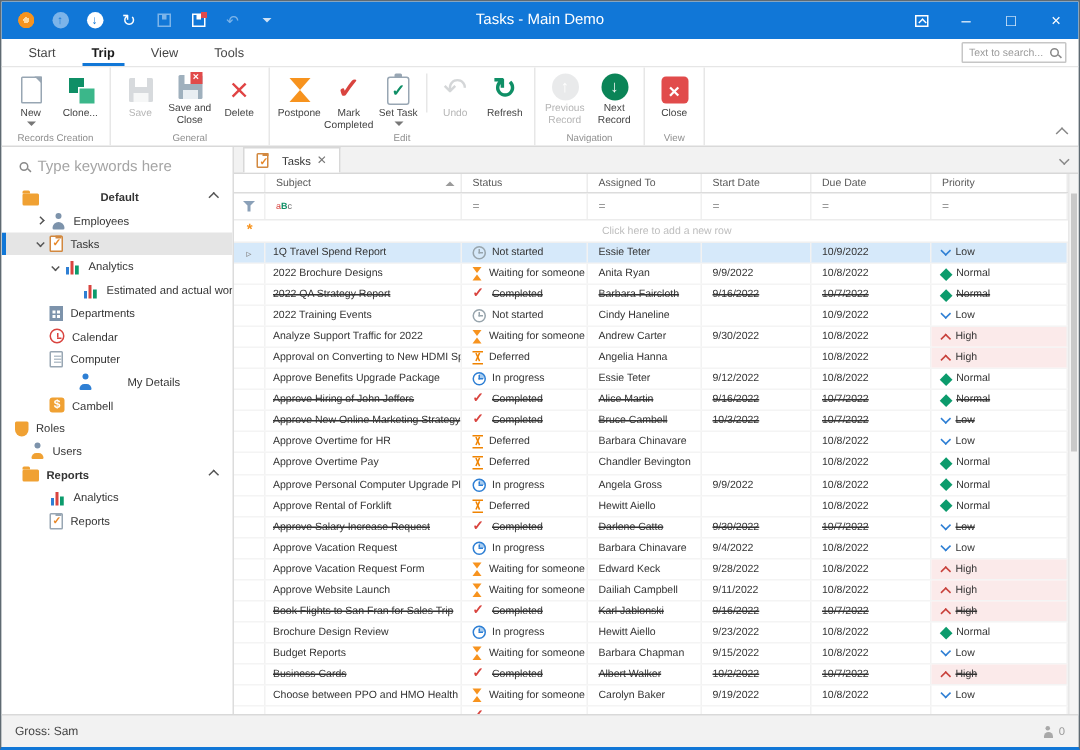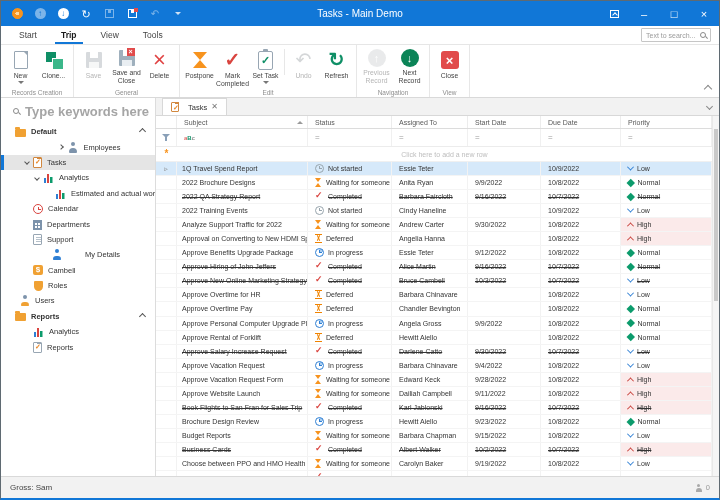--- a/index.html
+++ b/index.html
@@ -86,21 +86,21 @@
   .ri-circle.down { background:#0b8457; }
   .ri-closered { width:18px; height:18px; border-radius:3px; background:#e14b4b; color:#fff; font-size:13px;
                font-weight:bold; display:flex; align-items:center; justify-content:center; }
   .ribbon-collapse { position:absolute; right:8px; bottom:5px; width:6px; height:6px;
                border-left:1.3px solid #888; border-top:1.3px solid #888; transform:rotate(45deg); }
 
   
   .sidebar { position:absolute; top:97px; left:0; width:155px; bottom:22px; background:#fff;
              border-right:1px solid #dcdcdc; overflow:hidden; }
   .sb-search { height:26px; display:flex; align-items:center; gap:6px; padding-left:12px; }
-  .sb-search .ph { font-size:13px; color:#a5a5a5;font-weight:bold; }
+  .sb-search .ph { font-size:10px; color:#a5a5a5; }
   .sb-item { height:15.4px; display:flex; align-items:center; position:relative; font-size:7.5px; color:#333;
              white-space:nowrap; overflow:hidden; }
   .sb-item.group { font-weight:bold; }
   .sb-item.selected { background:#e5e5e5; }
   .sb-item.selected::before { content:""; position:absolute; left:0; top:0; width:3px; height:100%; background:#1177d7; }
   .sb-chev-right { margin-left:auto; margin-right:10px; width:5px; height:5px;
              border-left:1.2px solid #555; border-top:1.2px solid #555; transform:rotate(45deg); flex:0 0 auto; }
   .xp { width:4px; height:4px; flex:0 0 auto; margin-right:4px;
         border-right:1.1px solid #555; border-bottom:1.1px solid #555; }
   .xp.right { transform:rotate(-45deg); }
@@ -366,26 +366,26 @@
         <div class="rgroup-label">View</div>
       </div>
     </div>
 
   <div class="sidebar">
     <div class="sb-search">
       <span class="mag"></span>
       <span class="ph">Type keywords here</span>
     </div>
     <div id="sbtree">
-        <div class="sb-item group" style="padding-left: 14px;">
+        <div class="sb-item group" style="padding-left: 14px; gap: 36px;">
           <span class="sb-ico ic-folder"></span>
           <span>Default</span>
           <span class="sb-chev-right"></span>
         </div>
-        <div class="sb-item" style="padding-left: 24px; justify-content: center;">
+        <div class="sb-item" style="padding-left: 24px;">
           <span class="xp right"></span>
           <span class="sb-ico ic-person"></span>
           <span>Employees</span>
         </div>
         <div class="sb-item selected" style="padding-left: 24px;">
           <span class="xp down"></span>
           <span class="sb-ico ic-clipboard"></span>
           <span>Tasks</span>
         </div>
         <div class="sb-item" style="padding-left: 34px;">
@@ -393,44 +393,44 @@
           <span class="sb-ico ic-chart"></span>
           <span>Analytics</span>
         </div>
         <div class="sb-item" style="padding-left: 46px;">
           <span class="xp none"></span>
           <span class="sb-ico ic-chart"></span>
           <span>Estimated and actual work comparison</span>
         </div>
         <div class="sb-item" style="padding-left: 24px;">
           <span class="xp none"></span>
+          <span class="sb-ico ic-building"></span>
+          <span>Departments</span>
+        </div>
+        <div class="sb-item" style="padding-left: 24px;">
+          <span class="xp none"></span>
           <span class="sb-ico ic-clock"></span>
           <span>Calendar</span>
-        </div>
-        <div class="sb-item" style="padding-left: 24px;">
-          <span class="xp none"></span>
-          <span class="sb-ico ic-building"></span>
-          <span>Departments</span>
         </div>
         <div class="sb-item" style="padding-left: 24px;">
           <span class="xp none"></span>
           <span class="sb-ico ic-doc"></span>
-          <span>Support</span>
+          <span>Computer</span>
         </div>
         <div class="sb-item" style="padding-left: 24px; gap: 18px;">
           <span class="xp none"></span>
           <span class="sb-ico ic-person blue"></span>
           <span>My Details</span>
         </div>
         <div class="sb-item" style="padding-left: 24px;">
           <span class="xp none"></span>
           <span class="sb-ico ic-payroll">$</span>
           <span>Cambell</span>
         </div>
-        <div class="sb-item" style="padding-left: 24px;">
+        <div class="sb-item" style="">
           <span class="xp none"></span>
           <span class="sb-ico ic-shield"></span>
           <span>Roles</span>
         </div>
         <div class="sb-item" style="padding-left: 10px;">
           <span class="xp none"></span>
           <span class="sb-ico ic-person orange"></span>
           <span>Users</span>
         </div>
         <div class="sb-item group" style="padding-left: 14px;">

